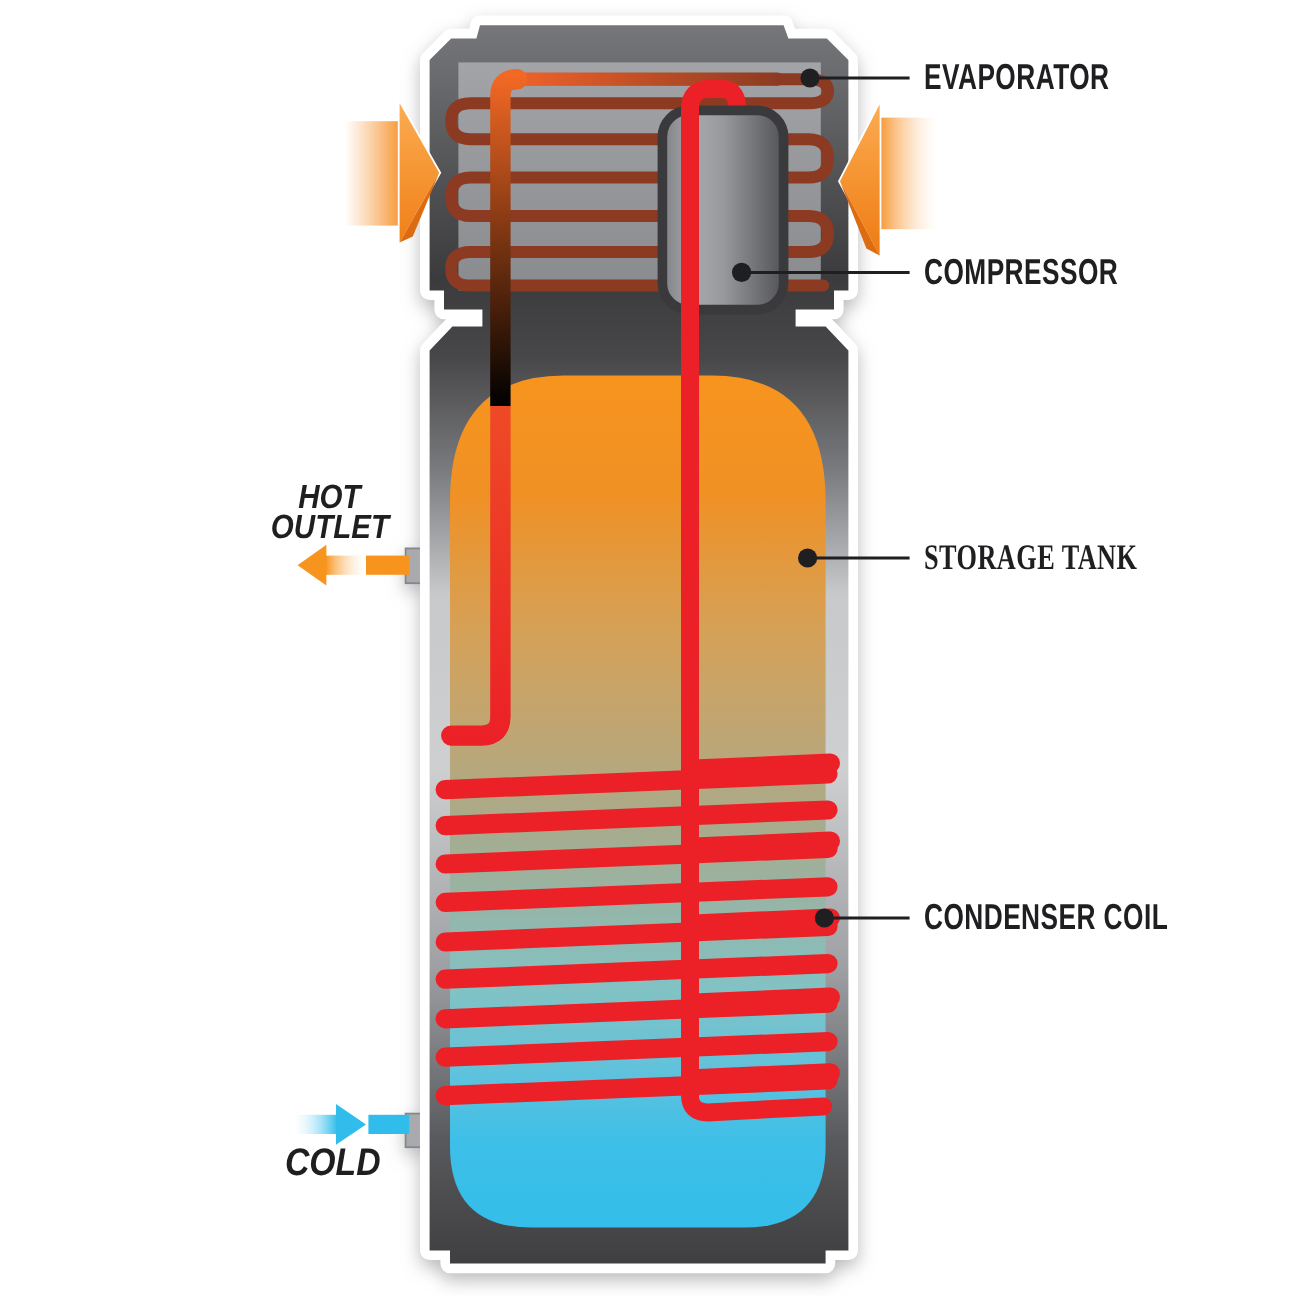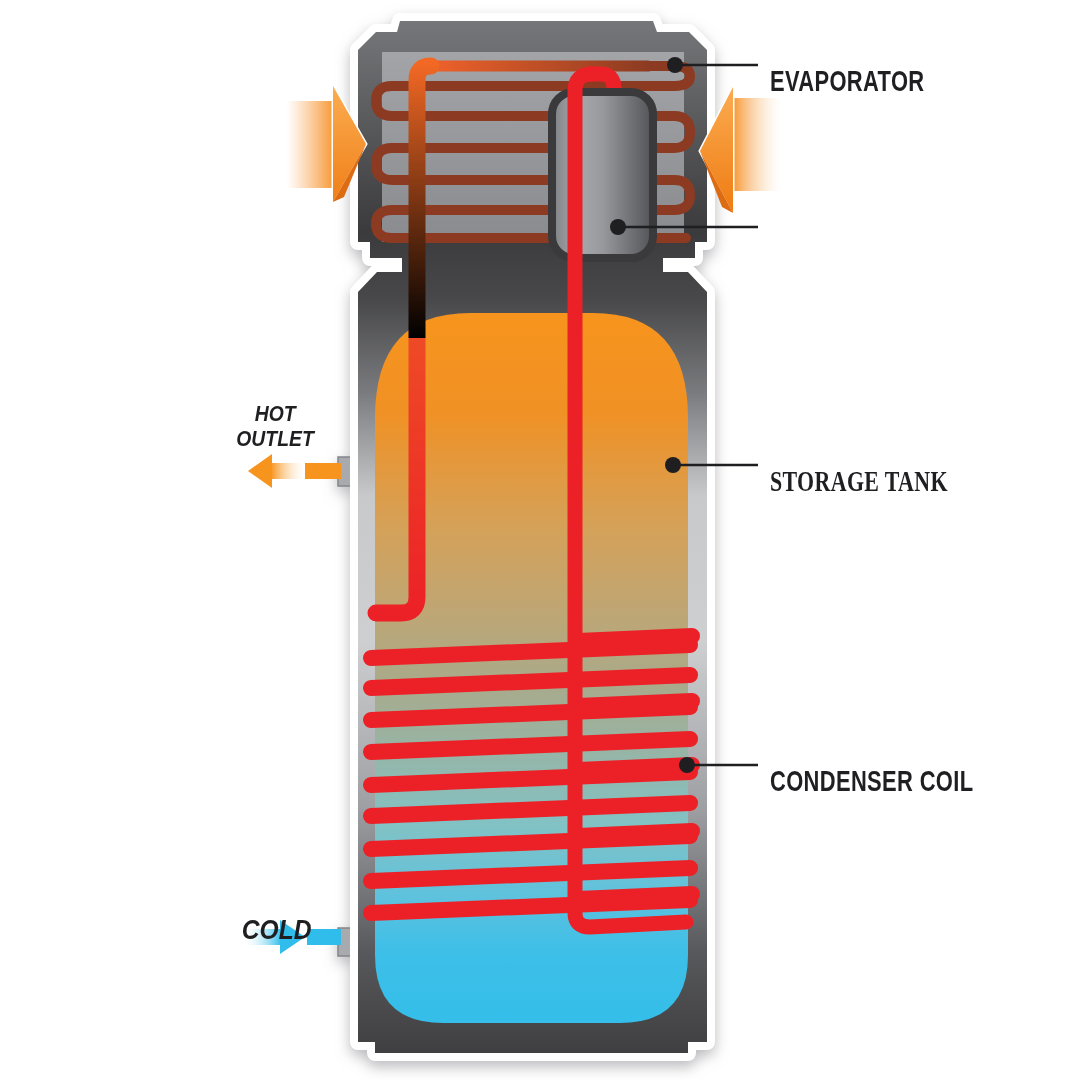--- a/index.html
+++ b/index.html
@@ -3,32 +3,32 @@
 <meta charset="utf-8">
 <style>
   html,body{margin:0;padding:0;background:#ffffff;}
   .stage{
     position:relative;width:1080px;height:1080px;background:#ffffff;overflow:hidden;
     font-family:"Liberation Sans", sans-serif;
   }
   .stage svg{position:absolute;left:0;top:0;}
   .callout-label{
     position:absolute;white-space:nowrap;color:var(--ink,#1f1f22);
-    font-weight:700;font-size:30px;line-height:30px;margin-top:16px;
+    font-weight:700;font-size:30px;line-height:30px;
   }
   .callout-label .cond{
     display:inline-block;transform:scaleX(.73);transform-origin:0 50%;letter-spacing:.5px;
   }
   .port-label{
     position:absolute;color:var(--ink,#1f1f22);font-style:italic;font-weight:700;
     text-align:center;line-height:25px;
   }
   .port-label .cond{display:inline-block;transform:scaleX(.88);transform-origin:50% 50%;}
-  .hot-label{left:200px;top:401px;width:150px;font-size:22px;}
-  .cold-label{left:202px;top:917px;width:150px;font-size:28px;}
+  .hot-label{left:200px;top:401px;width:150px;font-size:28px;}
+  .cold-label{left:202px;top:956px;width:150px;font-size:32px;}
   .lbl-evaporator{left:770px;top:50px;}
   .lbl-compressor{left:770px;top:213px;}
   .lbl-storage{left:770px;top:450px;font-family:Liberation Serif, serif;}
   .lbl-condenser{left:770px;top:750px;text-align:right;}
   .unit-shadow{filter:drop-shadow(0 6px 7px rgba(120,120,125,.5));}
 </style>
 </head>
 <body>
 
 <div class="stage">
@@ -182,20 +182,23 @@
       <circle cx="675" cy="65" r="8"></circle>
       <circle cx="618" cy="227" r="8"></circle>
       <circle cx="673" cy="465" r="8"></circle>
       <circle cx="687" cy="765" r="8"></circle>
     </g>
   </svg>
 
   <div class="callout-label lbl-evaporator">
     <span class="cond">EVAPORATOR</span>
   </div>
+  <div class="callout-label lbl-compressor">
+    <span class="cond">COMPRESSOR</span>
+  </div>
   <div class="callout-label lbl-storage">
     <span class="cond">STORAGE TANK</span>
   </div>
   <div class="callout-label lbl-condenser">
     <span class="cond">CONDENSER COIL</span>
   </div>
 
   <div class="port-label hot-label">
     <span class="cond">HOT</span><br>
     <span class="cond">OUTLET</span>

